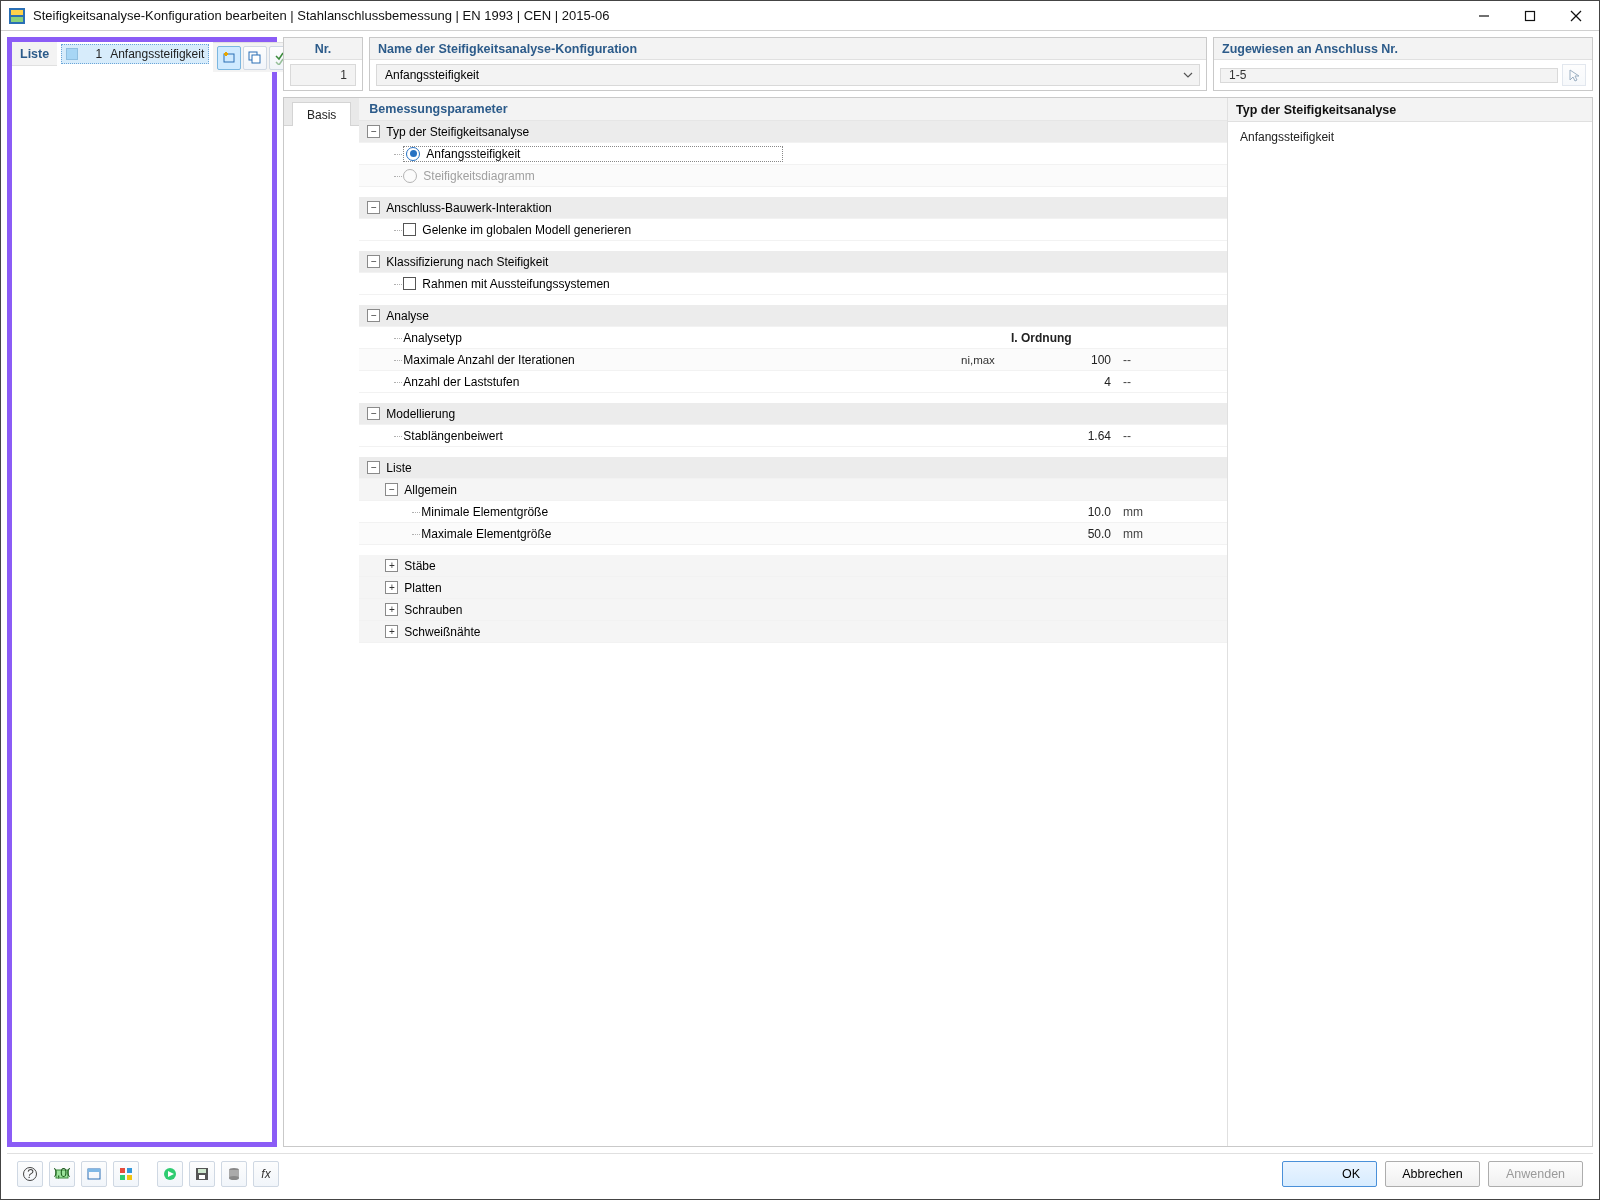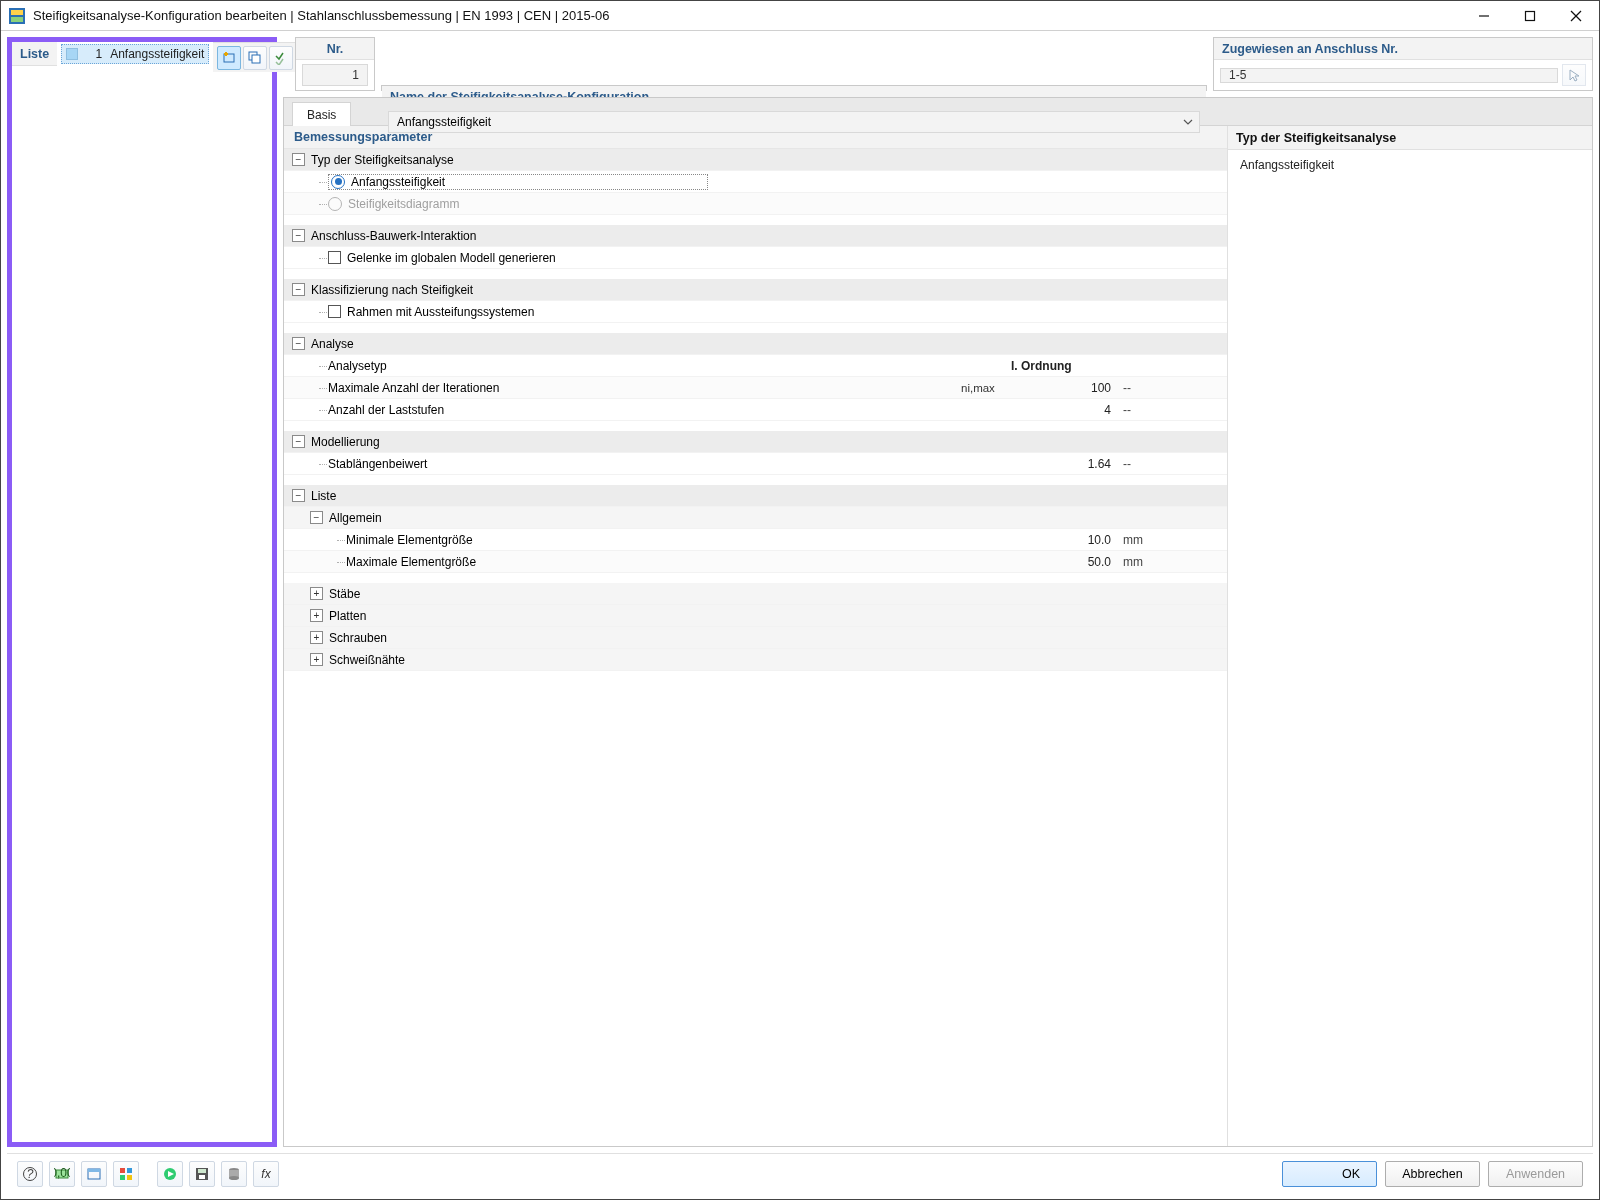--- a/index.html
+++ b/index.html
@@ -34,24 +34,24 @@
 .tool-btn.red svg { stroke: #cc1a1a; }
 .tool-spacer { flex: 1; }
 
 
 .right-stack { flex: 1; display: flex; flex-direction: column; gap: 6px; min-width: 0; }
 
 .header-row { display: flex; gap: 6px; height: 54px; }
 .hbox { border: 1px solid #c9c9c9; background: #fff; display: flex; flex-direction: column; }
 .hbox .panel-header { height: 22px; }
 .hbox .hcontent { flex: 1; display: flex; align-items: center; padding: 3px 6px; }
-.nr-box { width: 80px; margin-left: 12px; }
+.nr-box { width: 80px; }
 .nr-box .panel-header { justify-content: center; }
 .nr-field { flex: 1; height: 22px; background: #f3f3f3; border: 1px solid #d9d9d9; text-align: right; padding: 0 8px; display: flex; align-items: center; justify-content: flex-end; color: #333; }
-.name-box { flex: 1; margin-top: 48px; }
+.name-box { flex: 1; }
 .name-wrap { flex: 1; height: 22px; background: #f3f3f3; border: 1px solid #d9d9d9; display: flex; align-items: center; padding: 0 8px; position: relative; }
 .name-wrap .caret { position: absolute; right: 6px; }
 .assign-box { width: 380px; }
 .assign-wrap { flex: 1; display: flex; gap: 4px; align-items: center; }
 .assign-field { flex: 1; height: 15px; background: #f3f3f3; border: 1px solid #d9d9d9; padding: 0 8px; display: flex; align-items: center; color: #333; }
 .assign-btn { width: 24px; height: 22px; border: 1px solid #cfd8e3; background: linear-gradient(#fdfdfd,#f1f5fa); display:flex; align-items:center; justify-content:center; opacity: .6; }
 
 
 .content-row { flex: 1; display: flex; gap: 6px; min-height: 0; }
 .main-panel { flex: 1; border: 1px solid #c9c9c9; display: flex; flex-direction: column; min-width: 0; }
@@ -222,21 +222,21 @@
                   <svg width="14" height="14">
                       <polygon points="3,2 3,12 6,9 8,13 10,12 8,8 12,8" fill="none" stroke="#5a7a99"></polygon>
                     </svg>
                 </div>
               </div>
             </div>
           </div>
         </div>
 
         <div class="content-row">
-          <div class="main-panel" style="flex:1; display:flex; flex-direction:column;">
+          <div class="main-panel" style="flex:1; display:flex; flex-direction:row;">
             <div class="tab-bar">
               <div class="tab">Basis</div>
             </div>
             <div class="params-area">
               <div class="params-tree">
                 <div class="section-title">Bemessungsparameter</div>
 
                 <div class="row group">
                   <div class="tree-cell">
                       <span class="exp">−</span>

